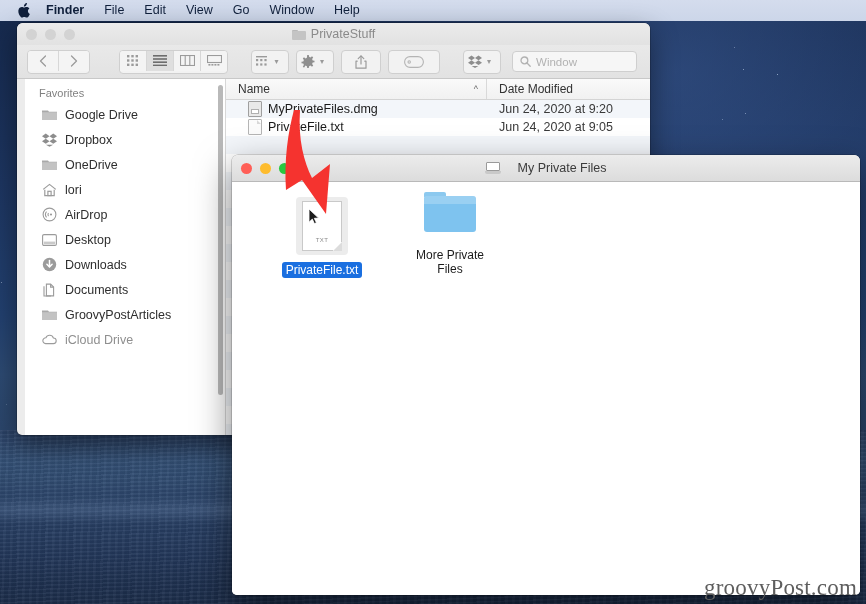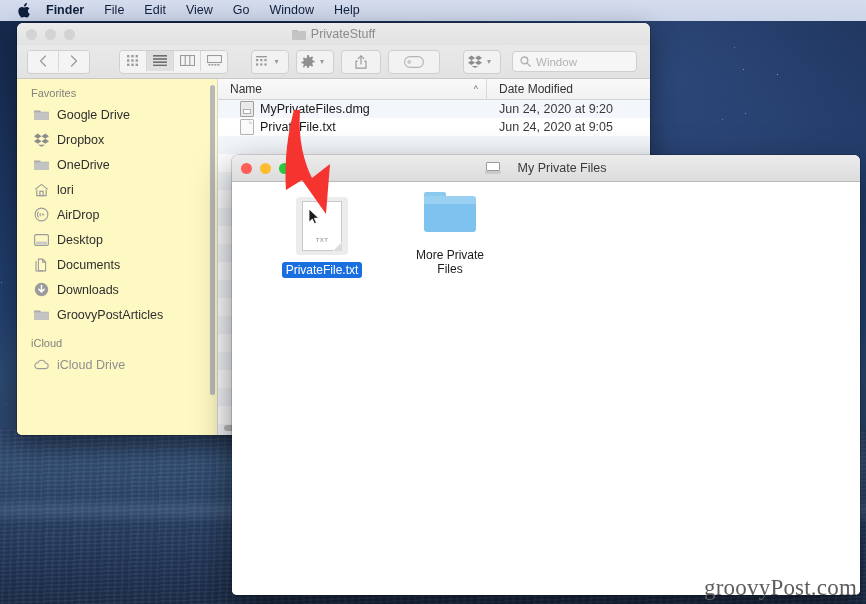--- a/index.html
+++ b/index.html
@@ -69,22 +69,22 @@
   .chev{font-size:8px;color:#9a9a9a;padding:0 5px;display:flex;align-items:center;}
   .tb-solo{border:1px solid #cfcfcf;border-radius:4px;background:#f2f2f2;height:22px;
     display:flex;align-items:center;justify-content:center;min-width:28px;padding:0 4px;}
   #search-field{margin-left:4px;flex:1;max-width:125px;height:21px;border:1px solid #cfcfcf;
     border-radius:4px;background:#f6f6f6;display:flex;align-items:center;gap:5px;padding:0 7px;box-sizing:border-box;}
   #search-field span.ph{font-size:11.5px;color:#b2b2b2;}
   .ico{display:block;}
 
   #fw-body{display:flex;height:356px;}
   
-  #sidebar{width:200px;background:#fef9c3;position:relative;overflow:hidden;
-    border-right:1px solid #d7d7d7;}
+  #sidebar{width:200px;background:#ffffff;position:relative;overflow:hidden;
+    border-right:1px solid #d7d7d7;margin-left:8px;}
   .sb-header{font-size:11px;color:#818181;padding:8px 0 3px 14px;font-weight:normal;}
   .sb-item{display:flex;align-items:center;gap:8px;height:25px;padding-left:16px;
     font-size:12.5px;color:#2e2e2e;}
   .sb-ic{width:16px;height:16px;flex:none;display:flex;align-items:center;justify-content:center;color:#8e8e8e;}
   #sb-scroll{position:absolute;right:2px;top:6px;width:5px;height:310px;background:#b9b9b9;border-radius:3px;}
 
   
   #listpane{flex:1;background:#fff;position:relative;overflow:hidden;}
   #col-head{height:20px;display:flex;background:linear-gradient(180deg,#fafafa,#f1f1f1);
     border-bottom:1px solid #d4d4d4;font-size:12px;color:#333;align-items:center;}
@@ -480,55 +480,54 @@
           <svg width="15" height="12" viewBox="0 0 15 12">
               <rect x="0.6" y="0.6" width="13.8" height="10.8" rx="1.4" fill="none" stroke="#9b9b9b" stroke-width="1.1"></rect>
               <rect x="1.8" y="7.6" width="11.4" height="2.6" fill="#c9c9c9"></rect>
             </svg>
         </span>
         <span>Desktop</span>
       </div>
 
       <div class="sb-item">
         <span class="sb-ic">
+          <svg width="15" height="15" viewBox="0 0 15 15">
+              <circle cx="7.5" cy="7.5" r="6.7" fill="#9b9b9b"></circle>
+              <g fill="none" stroke="#fff" stroke-width="1.5" stroke-linecap="round" stroke-linejoin="round">
+                <path d="M7.5 3.6v6"></path>
+                <path d="M4.9 7.3 7.5 9.9 10.1 7.3"></path>
+              </g>
+            </svg>
+        </span>
+        <span>Downloads</span>
+      </div>
+
+      <div class="sb-item">
+        <span class="sb-ic">
           <svg width="15" height="14" viewBox="0 0 15 14">
               <g fill="none" stroke="#9b9b9b" stroke-width="1.1">
                 <path d="M4.4 1.1h4.2l3 3v8.8H4.4z"></path>
                 <path d="M8.6 1.1v3h3"></path>
                 <path d="M2 3.2V13h7"></path>
               </g>
             </svg>
         </span>
         <span>Documents</span>
       </div>
 
       <div class="sb-item">
         <span class="sb-ic">
-          <svg width="15" height="15" viewBox="0 0 15 15">
-              <circle cx="7.5" cy="7.5" r="6.7" fill="#9b9b9b"></circle>
-              <g fill="none" stroke="#fff" stroke-width="1.5" stroke-linecap="round" stroke-linejoin="round">
-                <path d="M7.5 3.6v6"></path>
-                <path d="M4.9 7.3 7.5 9.9 10.1 7.3"></path>
-              </g>
-            </svg>
-        </span>
-        <span>Downloads</span>
-      </div>
-
-      <div class="sb-item">
-        <span class="sb-ic">
           <svg width="15" height="12" viewBox="0 0 15 12">
               <path fill="#a9a9a9" d="M0 1.6h6l1 1.2h8V11H0z"></path>
               <path fill="#c3c3c3" d="M0 3.2h15V11H0z"></path>
             </svg>
         </span>
         <span>GroovyPostArticles</span>
       </div>
 
-      <div class="sb-header" style="padding-top:10px">iCloud</div>
       <div class="sb-item">
         <span class="sb-ic">
           <svg width="15" height="11" viewBox="0 0 15 11">
               <path d="M3.6 9.6a2.9 2.9 0 0 1 .3-5.8A4 4 0 0 1 11.4 4a2.8 2.8 0 0 1 0 5.6z" fill="none" stroke="#9b9b9b" stroke-width="1.1"></path>
             </svg>
         </span>
         <span style="color:#8f8f8f">iCloud Drive</span>
       </div>
 
       <div id="sb-scroll"></div>

